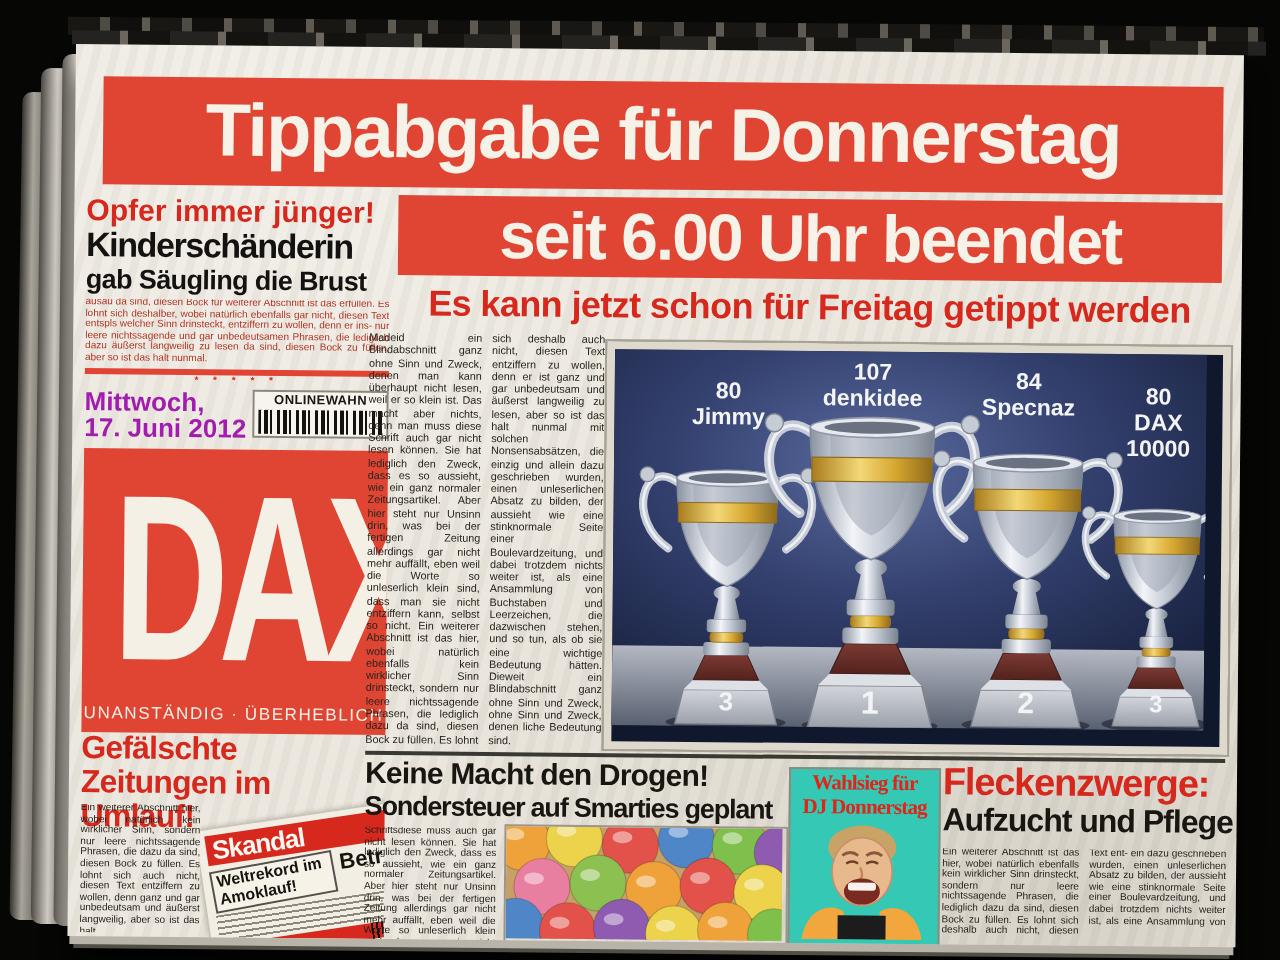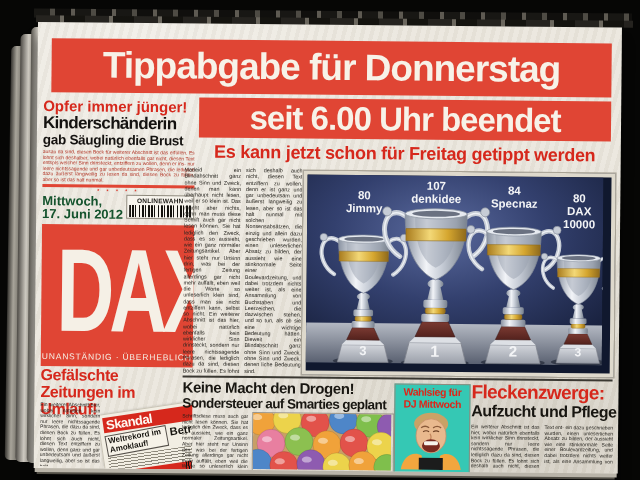--- a/index.html
+++ b/index.html
@@ -31,21 +31,21 @@
   .art-opfer{left:6px;top:76px;width:152px;}
   .opfer-kicker{color:#d6281c;font-weight:bold;font-size:15px;line-height:16px;}
   .opfer-head{color:#141210;font-weight:bold;font-size:17px;line-height:18px;letter-spacing:-.7px;}
   .opfer-sub{color:#141210;font-weight:bold;font-size:13.5px;line-height:15px;letter-spacing:-.3px;}
   .opfer-body{color:#b23425;font-size:5px;line-height:1.1;text-align:justify;max-height:36px;overflow:hidden;margin-top:2px;}
   
   .masthead{left:6px;top:162px;width:152px;}
   .mh-topline{height:3px;background:#e04534;}
   .mh-stars{color:#d6281c;font-size:5px;letter-spacing:3px;text-align:center;line-height:7px;font-weight:bold;}
   .mh-daterow{display:flex;align-items:flex-start;height:28px;}
-  .mh-date{color:#14532d;font-weight:bold;font-size:13px;line-height:13px;flex:1;}
+  .mh-date{color:#a21caf;font-weight:bold;font-size:13px;line-height:13px;flex:1;}
   .mh-barcode{width:62px;background:#f7f4ed;border:1px solid #8d887c;padding:1px 2px;}
   .mh-bclabel{font-size:6.5px;font-weight:bold;color:#1a1814;text-align:center;line-height:7px;letter-spacing:.2px;}
   .mh-bars{height:12px;margin-top:1px;background:repeating-linear-gradient(90deg,#14120e 0 1.5px,transparent 1.5px 3px,#14120e 3px 5px,transparent 5px 6px,#14120e 6px 7px,transparent 7px 9.5px);}
   .mh-redbox{position:relative;margin-top:2px;height:142px;background:#e04534;overflow:hidden;}
   .mh-logo{position:absolute;left:0;right:0;top:-8px;text-align:center;color:#f5f0e6;font-weight:bold;
     font-size:100px;line-height:124px;letter-spacing:-6px;transform:scale(.8,1.18);transform-origin:center top;}
   .mh-tagline{position:absolute;left:0;right:0;bottom:5px;text-align:center;color:#f5f0e6;font-size:8.5px;letter-spacing:.8px;line-height:9px;}
   
   .art-fake{left:6px;top:344px;width:152px;}
   .fake-head{color:#d6281c;font-weight:bold;font-size:16px;line-height:17px;letter-spacing:-.4px;}
@@ -70,21 +70,21 @@
   
   .sep{left:148px;top:352px;width:430px;height:2px;background:#3a3832;}
   
   .art-drogen{left:148px;top:356px;width:214px;}
   .dr-h1,.dr-h2{color:#181611;font-weight:bold;white-space:nowrap;}
   .dr-h1{font-size:15px;line-height:16px;letter-spacing:-.4px;}
   .dr-h2{font-size:13.5px;line-height:15px;letter-spacing:-.6px;}
   .dr-body{position:absolute;left:148px;top:390px;width:66px;height:56px;color:#201e1a;font-size:5px;line-height:1.12;text-align:justify;overflow:hidden;}
   .smarties{position:absolute;left:218px;top:388px;width:140px;height:58px;overflow:hidden;border:1px solid #9b958a;}
   
-  .dj-box{left:360px;top:358px;width:74px;height:88px;background:#35c8b4;overflow:hidden;border:1px solid #8f8a7e;}
+  .dj-box{left:360px;top:358px;width:74px;height:88px;background:#35c8b4;overflow:hidden;border:1px solid #8f8a7e;font-family:Liberation Serif, serif;}
   .dj-caption{color:#e02418;font-weight:bold;font-size:10.5px;line-height:11.5px;text-align:center;margin-top:2px;letter-spacing:-.4px;}
   
   .art-flecken{left:437px;top:356px;width:142px;}
   .fl-head{color:#d6281c;font-weight:bold;font-size:19px;line-height:20px;letter-spacing:-.6px;white-space:nowrap;}
   .fl-sub{color:#181611;font-weight:bold;font-size:16px;line-height:18px;letter-spacing:-.5px;white-space:nowrap;}
   .fl-cols{margin-top:4px;height:46px;column-count:2;column-gap:5px;font-size:5px;line-height:1.12;
     text-align:justify;color:#26241f;overflow:hidden;}
 </style>
 </head>
 <body>
@@ -277,21 +277,21 @@
             <ellipse cx="54" cy="46" rx="5" ry="3"></ellipse>
           <ellipse cx="80" cy="49" rx="5" ry="3"></ellipse>
             <ellipse cx="106" cy="47" rx="5" ry="3"></ellipse>
         </g>
       </svg>
     </div>
 
     <div class="abs dj-box">
       <div class="dj-caption">
         <div>Wahlsieg für</div>
-        <div>DJ Mittwoch</div>
+        <div>DJ Donnerstag</div>
       </div>
       <svg width="72" height="60" viewBox="0 0 72 60" xmlns="http://www.w3.org/2000/svg">
         <ellipse cx="36" cy="14" rx="17" ry="11" fill="#c9a266"></ellipse>
         <ellipse cx="36" cy="26" rx="15" ry="17" fill="#e9b98e" stroke="#c9906a" stroke-width="0.8"></ellipse>
         <path d="M26,18 Q30,15 34,18" fill="none" stroke="#8a5a3a" stroke-width="1.4"></path>
         <path d="M38,18 Q42,15 46,18" fill="none" stroke="#8a5a3a" stroke-width="1.4"></path>
         <path d="M28,22 Q31,20 34,22" fill="none" stroke="#6e4226" stroke-width="1.2"></path>
         <path d="M38,22 Q41,20 44,22" fill="none" stroke="#6e4226" stroke-width="1.2"></path>
         <path d="M35,24 Q37,28 35,30" fill="none" stroke="#c2855c" stroke-width="1.2"></path>
         <ellipse cx="36" cy="36" rx="9" ry="6.5" fill="#7a2a20"></ellipse>

